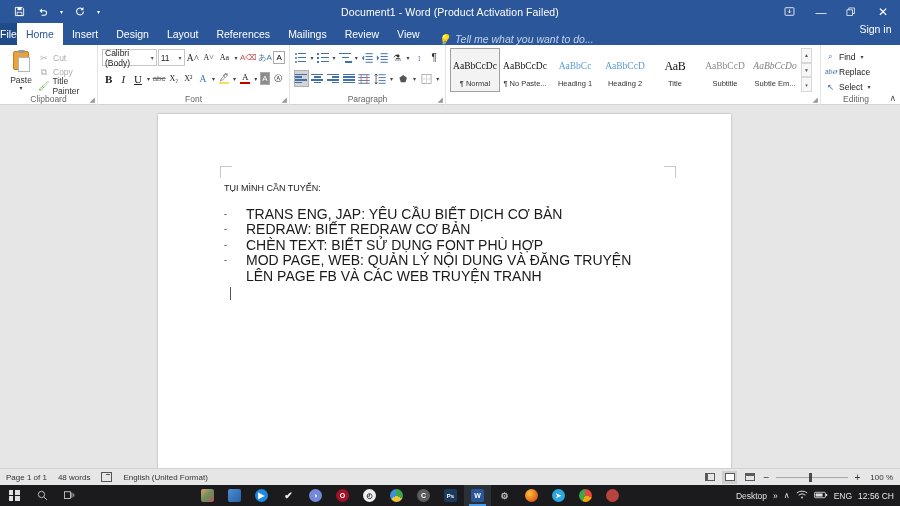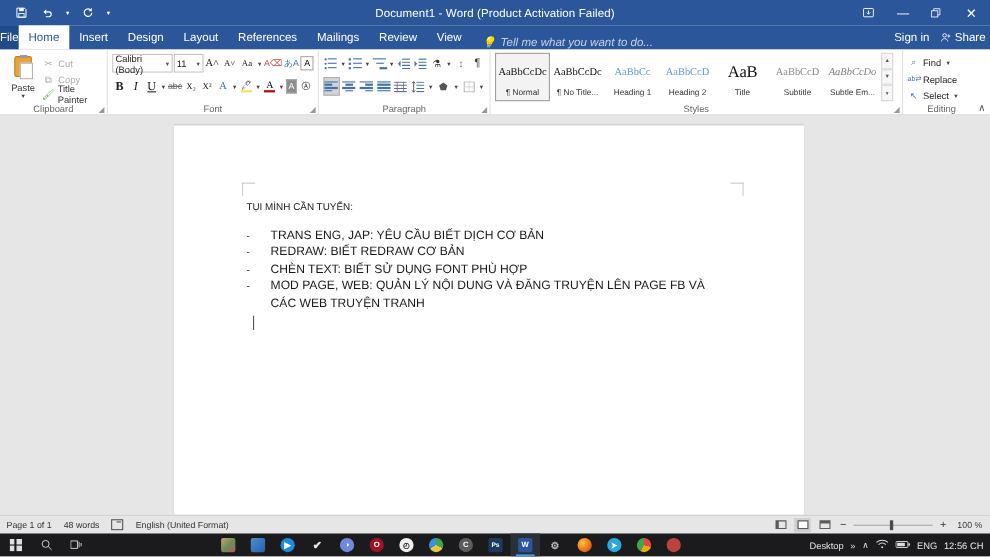--- a/index.html
+++ b/index.html
@@ -41,21 +41,21 @@
     height: 22px; padding: 0 9px; color: #fff; font-size: 10.5px;
     display: flex; align-items: center; white-space: nowrap;
   }
   .tab.file { background: #204b89; padding: 0 0; }
   .tab.active { background: #fff; color: #2b579a; }
   .tellme {
     display:flex; align-items:center; gap:4px; margin-left: 10px;
     color: #c3d3ea; font-size: 10.5px; font-style: italic;
   }
   .bulb { font-size: 10px; color:#d7e2f2; }
-  .tabbar-right { position: absolute; right: 4px; top: 0; height:22px; display:flex; align-items:center; gap:10px; }
+  .tabbar-right { position: absolute; right: 4px; top: 0; height:22px; display:flex; align-items:center; gap:10px;flex-direction:column; }
   .signin { color:#fff; font-size:10.5px; }
   .share { color:#fff; font-size:10.5px; display:flex; align-items:center; gap:3px; }
 
   
   .ribbon {
     height: 60px; background: #fff; border-bottom: 1px solid #d4d4d4;
     display: flex; position: relative;
   }
   .rgroup { position: relative; height: 60px; border-right: 1px solid #e3e3e3; }
   .rgroup-label {
@@ -131,21 +131,21 @@
     width:50px; height:44px; border:1px solid transparent;
     display:flex; flex-direction:column; align-items:center; justify-content:center;
     background:#fff;
   }
   .style-item.sel { border:1px solid #a0a0a0; background:#f3f3f3; }
   .style-prev { font-size:9.5px; line-height:14px; height:26px; display:flex; align-items:center;
     font-family:"Liberation Serif", serif; color:#111; white-space:nowrap; }
   .style-name { font-size:7.5px; color:#333; white-space:nowrap; overflow:hidden;
     text-overflow:ellipsis; width:50px; text-align:center; }
   .sc-blue { color:#5b9bd5; }
-  .sc-title { font-size:15px; font-family:"Liberation Serif", serif; letter-spacing:-.3px; }
+  .sc-title { font-size:12px; font-family:"Liberation Serif", serif; letter-spacing:-.3px; }
   .sc-grey { color:#8a8a8a; }
   .sc-ital { font-style:italic; color:#7f7f7f; }
   .styles-scroll { width:11px; display:flex; flex-direction:column; margin-left:1px; }
   .ss-btn { flex:1; border:1px solid #d8d8d8; background:#f7f7f7; display:flex;
     align-items:center; justify-content:center; font-size:5px; color:#555; }
 
   
   .g-edit { width: 70px; border-right:none; }
   .edit-cmd { display:flex; align-items:center; gap:3px; font-size:8.5px; color:#222; height:15px; }
   .edit-cmd .ei { width:11px; text-align:center; font-size:8.5px; color:#4472a8; }
@@ -164,21 +164,21 @@
   .mk.tl { left:62px; top:52px; width:12px; height:12px; border-left:1px solid #c9c9c9; border-top:1px solid #c9c9c9;}
   .mk.tr { right:55px; top:52px; width:12px; height:12px; border-right:1px solid #c9c9c9; border-top:1px solid #c9c9c9;}
   .doc-text { position:absolute; left:66px; top:67px; right:48px; }
   .ln {
     font-family:"Liberation Sans", sans-serif; font-size:9px; color:#1a1a1a;
     line-height:15.5px; white-space:pre-wrap;
   }
   .bullets { margin-top:10px; }
   .bl { display:flex; line-height:15.5px; }
   .bl-dash { width:22px; flex:0 0 22px; font-size:9px; color:#1a1a1a; }
-  .bl-txt { font-size:11px; color:#1a1a1a; max-width:408px; }
+  .bl-txt { font-size:14px; color:#1a1a1a; max-width:408px; }
   .caretline {
     position:absolute; left:6px; top:106px; width:1px; height:13px; background:#555;
   }
 
   
   .statusbar {
     position:absolute; left:0; right:0; bottom:21px; height:17px;
     background:#e6e6e6; border-top:1px solid #d2d2d2;
     display:flex; align-items:center; font-size:8px; color:#333;
   }
@@ -499,21 +499,21 @@
 
   <div class="rgroup g-styles">
     <div class="rgroup-body" style="padding-top:2px">
       <div class="styles-strip">
         <div class="style-item sel">
           <div class="style-prev">AaBbCcDc</div>
           <div class="style-name">¶ Normal</div>
         </div>
         <div class="style-item">
           <div class="style-prev">AaBbCcDc</div>
-          <div class="style-name">¶ No Title...</div>
+          <div class="style-name">¶ No Paste...</div>
         </div>
         <div class="style-item">
           <div class="style-prev sc-blue">AaBbCc</div>
           <div class="style-name">Heading 1</div>
         </div>
         <div class="style-item">
           <div class="style-prev sc-blue">AaBbCcD</div>
           <div class="style-name">Heading 2</div>
         </div>
         <div class="style-item">
@@ -528,21 +528,20 @@
           <div class="style-prev sc-ital">AaBbCcDo</div>
           <div class="style-name">Subtle Em...</div>
         </div>
         <div class="styles-scroll">
           <div class="ss-btn">▲</div>
           <div class="ss-btn">▼</div>
           <div class="ss-btn">▾</div>
         </div>
       </div>
     </div>
-    <div class="rgroup-label">Styles</div>
     <div class="rgroup-dialog">◢</div>
   </div>
 
   <div class="rgroup g-edit">
     <div class="rgroup-body" style="padding-top:4px">
       <div class="edit-cmd">
         <span class="ei">⌕</span>
         <span>Find</span>
         <span class="caret">▾</span>
       </div>

